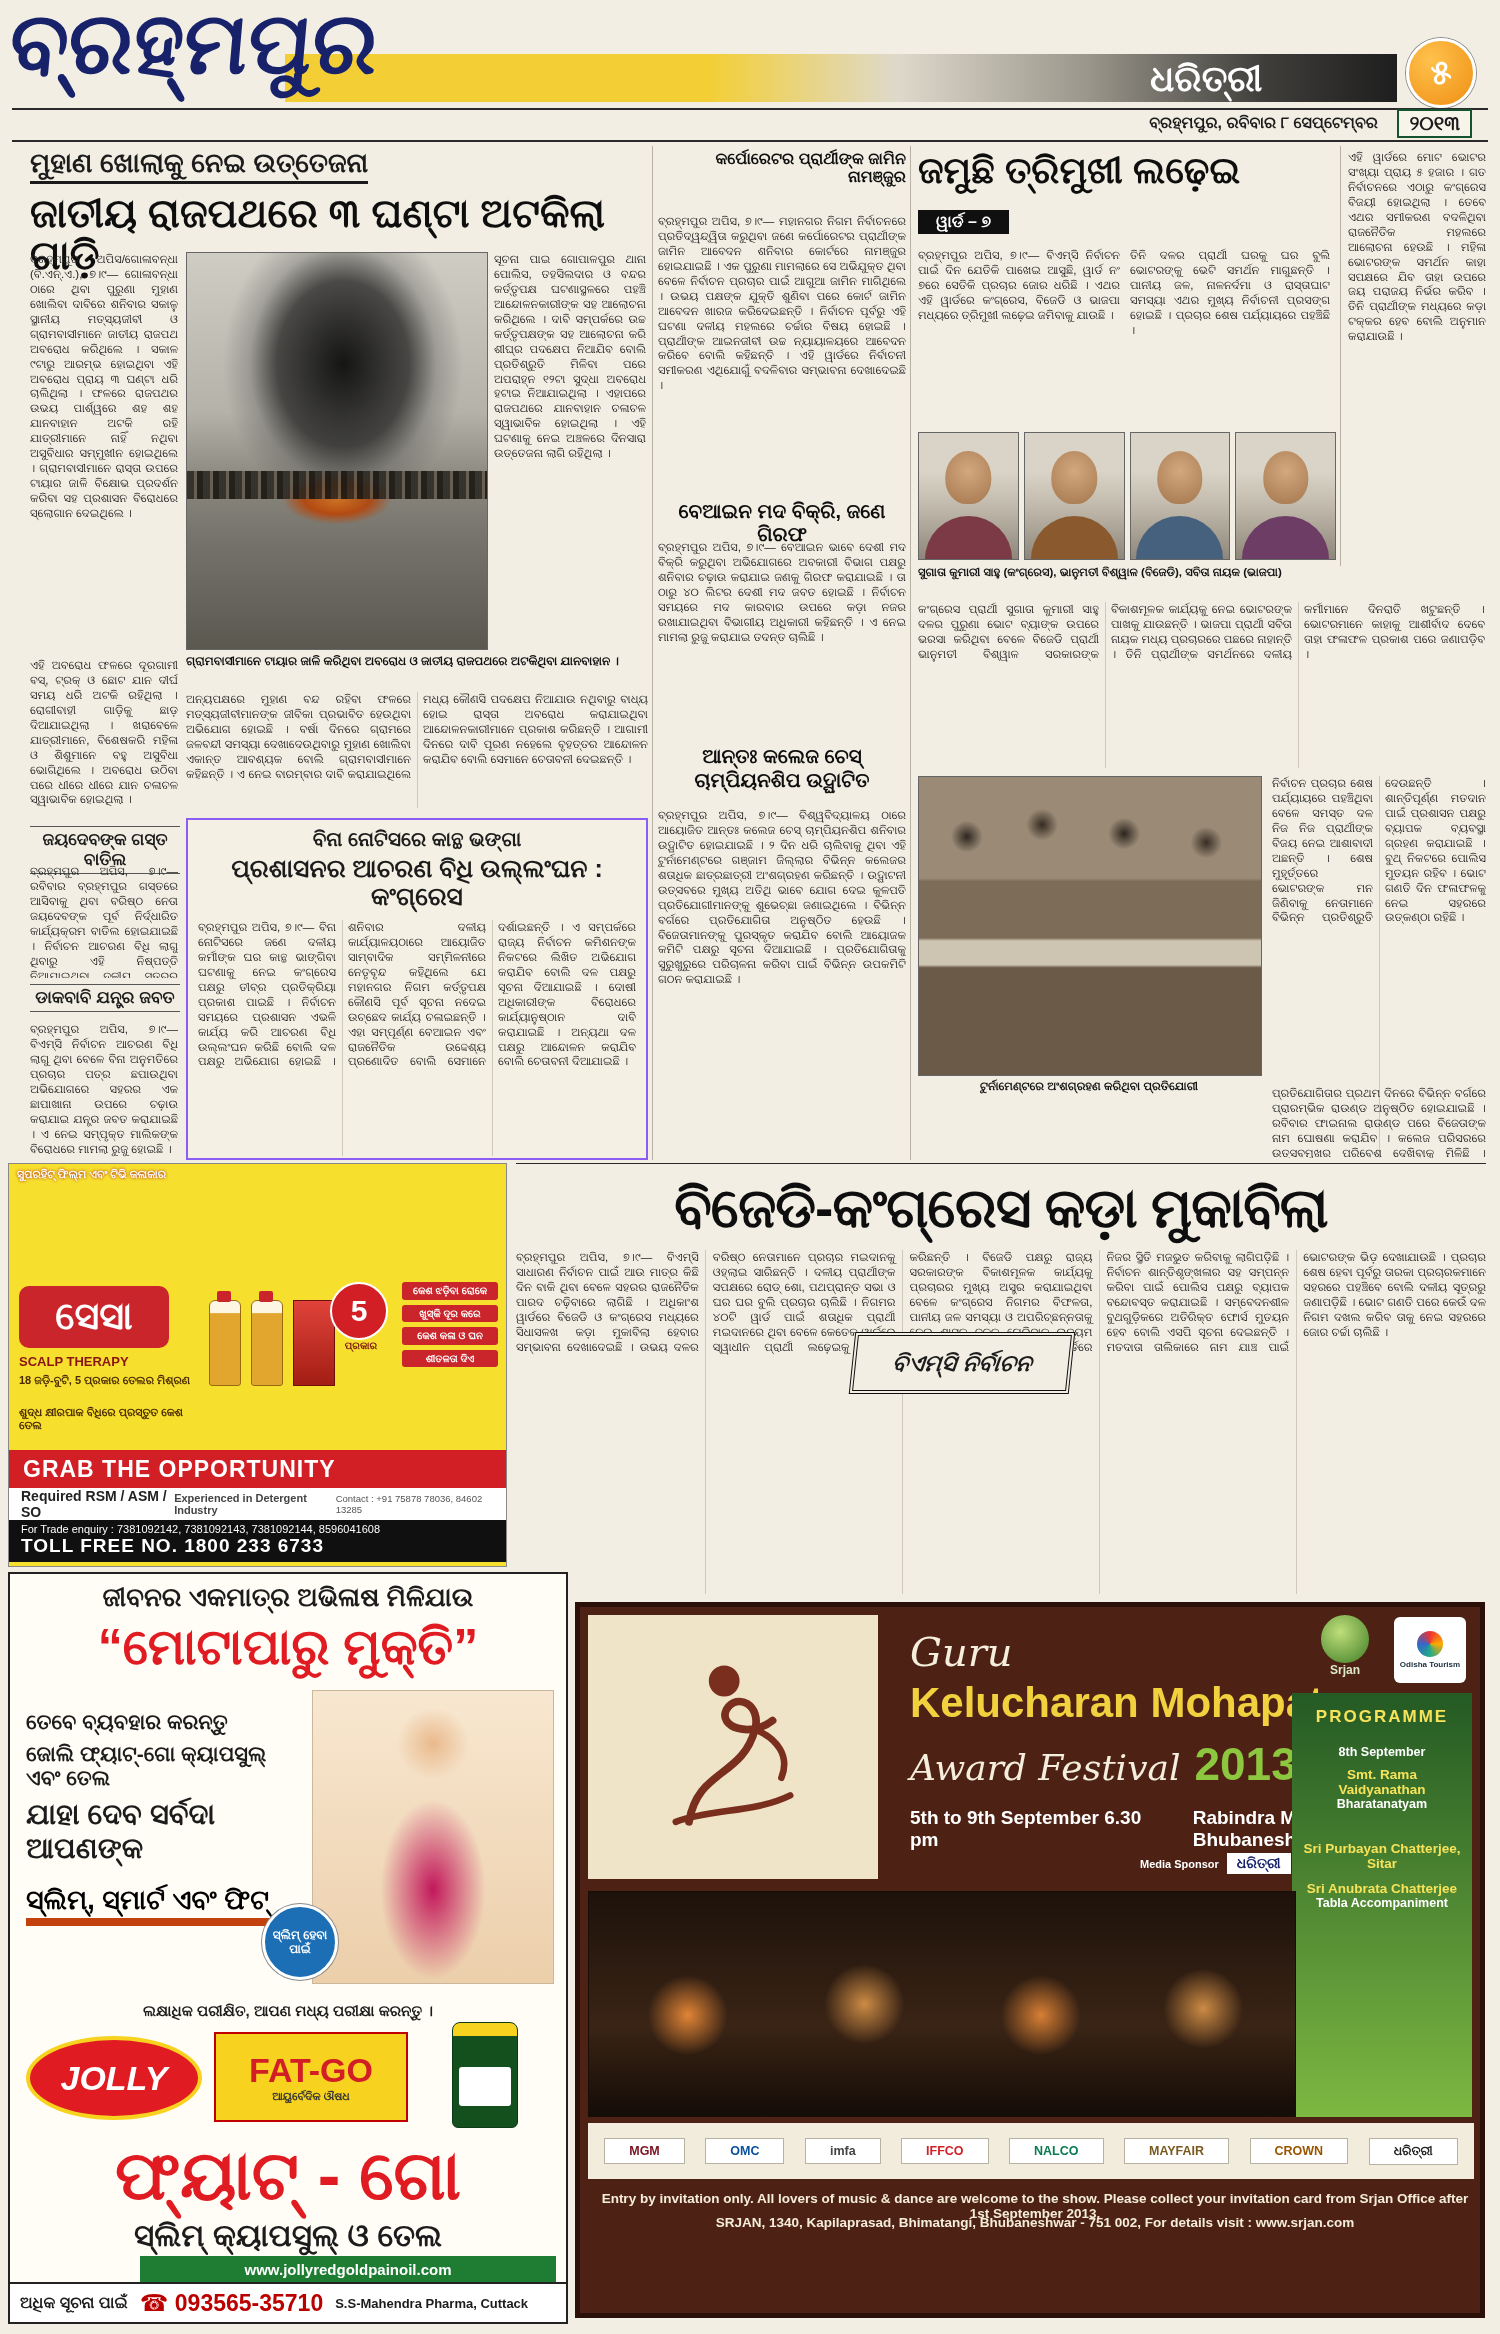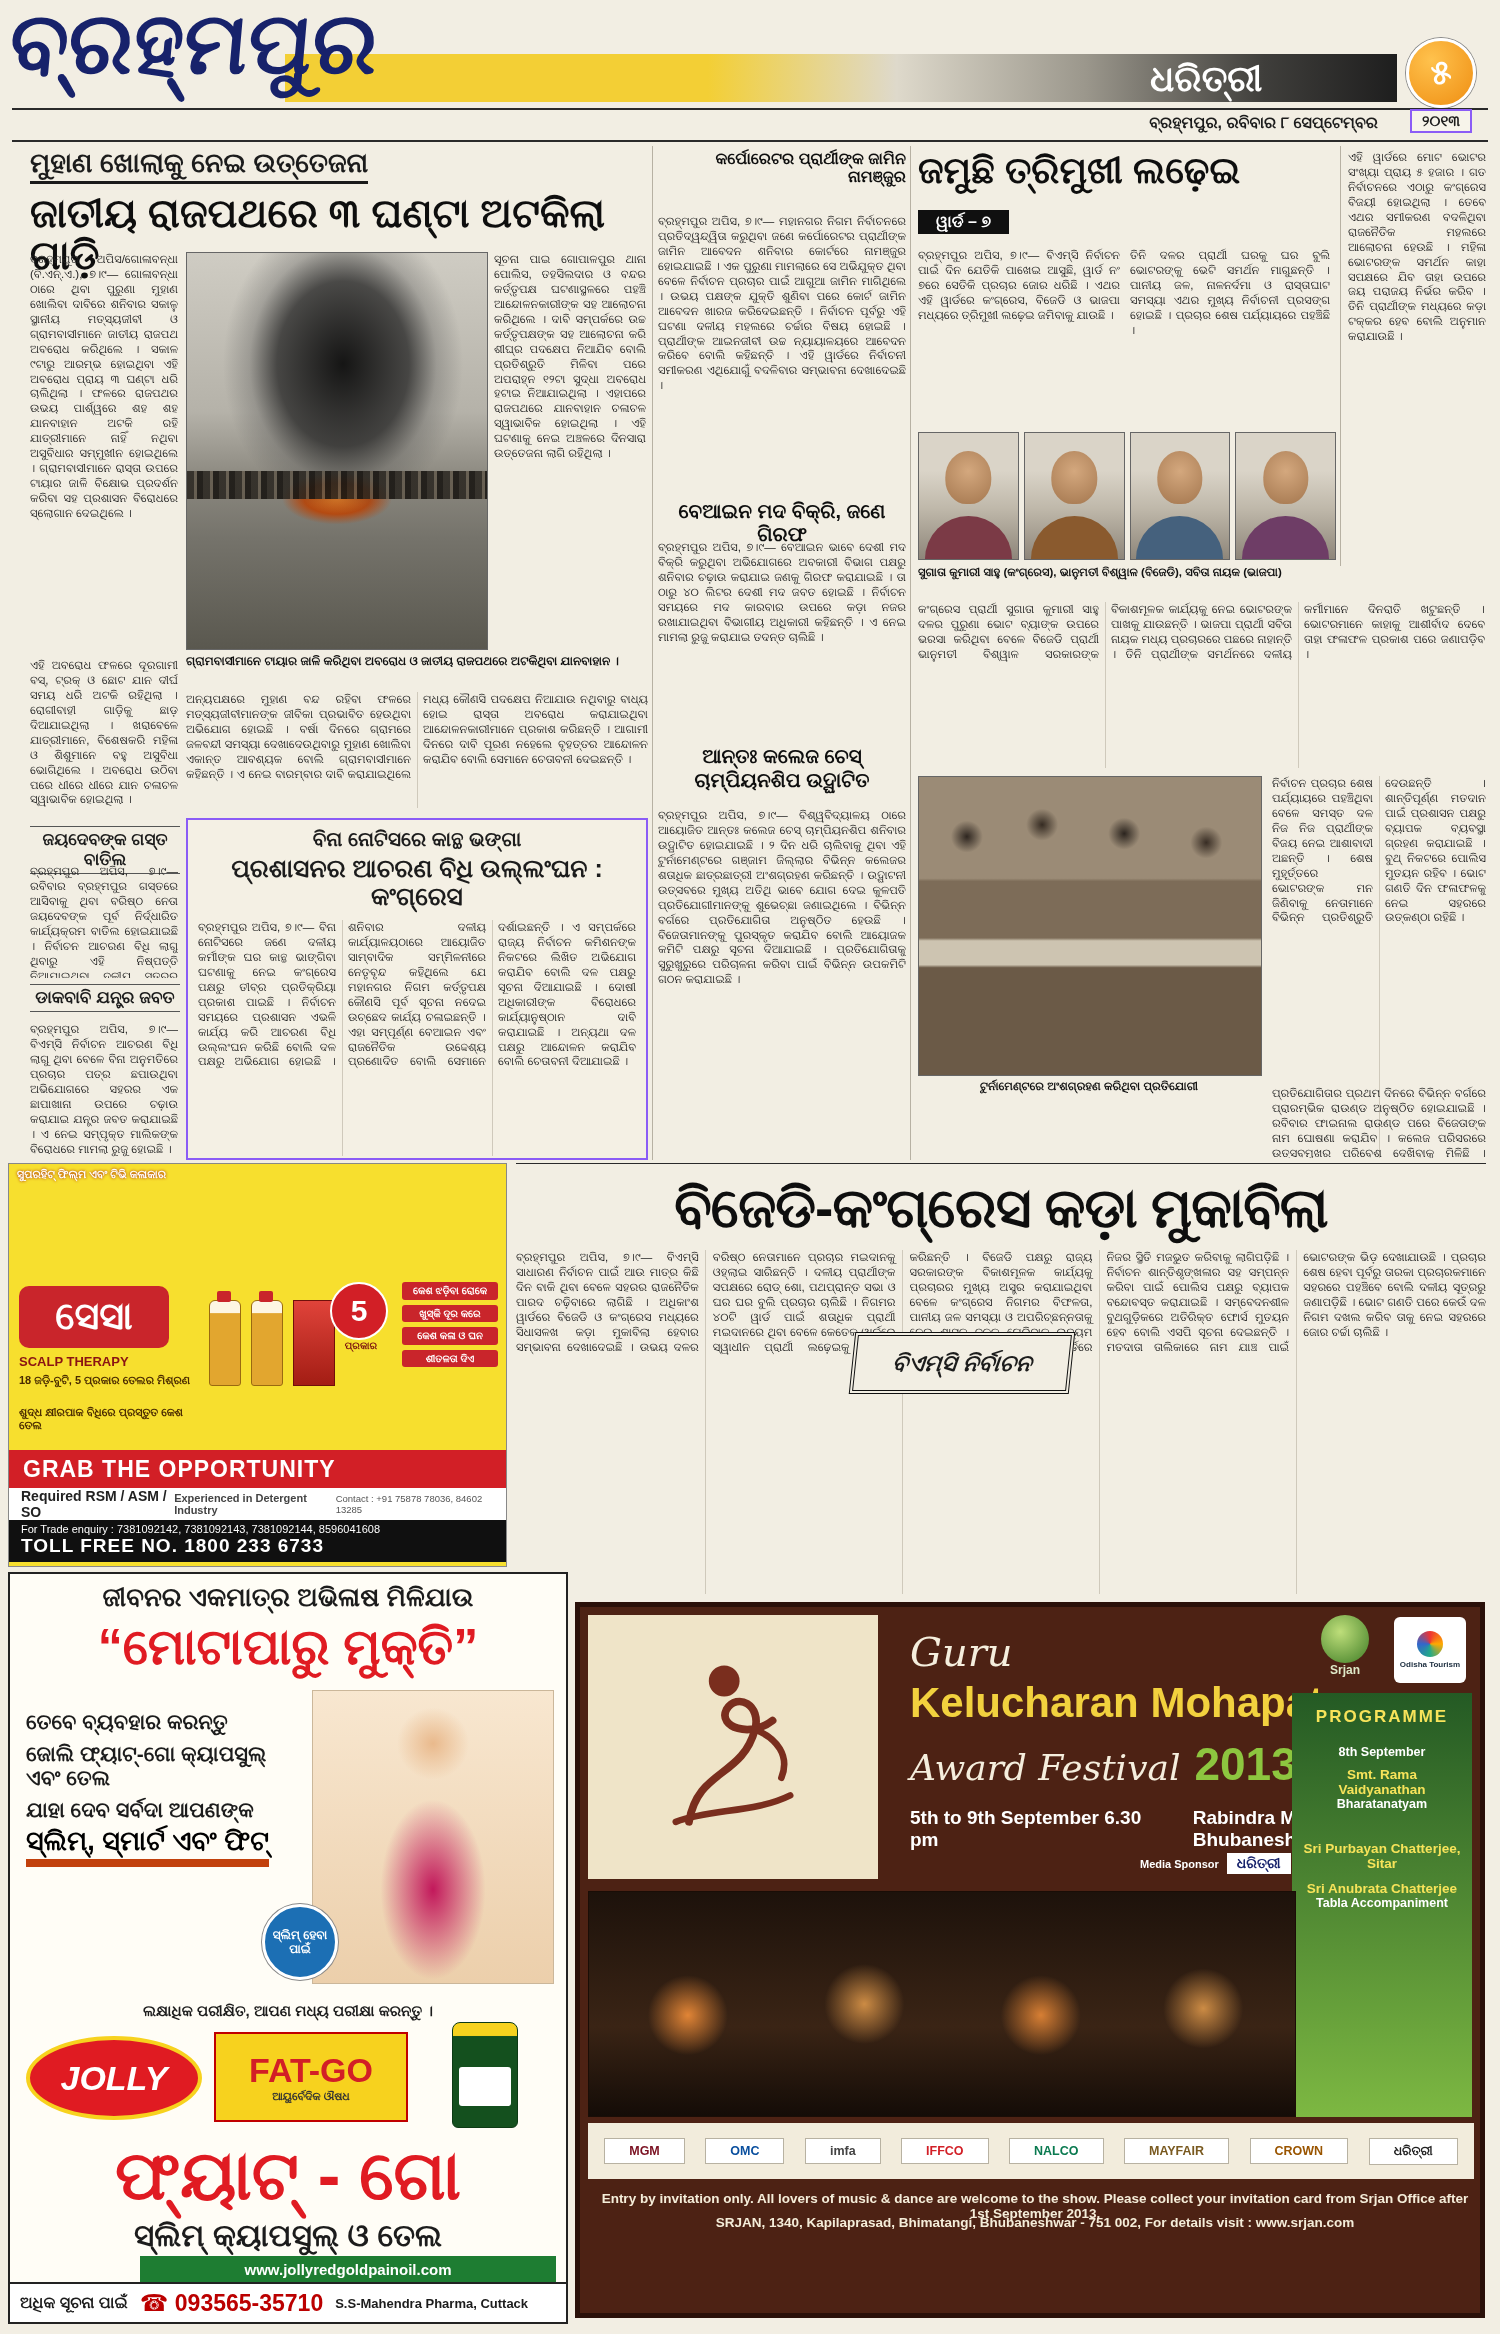--- a/index.html
+++ b/index.html
@@ -63,21 +63,21 @@
 </head>
 <body>
 
 <div class="abs" style="left:0;top:0;width:1500px;height:144px">
   <div class="abs" style="left:285px;top:54px;width:1112px;height:48px;background:linear-gradient(90deg,#f3cf35 0,#f3cf35 38%,#ded9cb 55%,#9b978c 72%,#3f3e3b 88%,#1e1e1e 100%)"></div>
   <div class="abs" style="left:10px;top:-8px;font-size:86px;font-weight:bold;color:#17226b;transform:skewX(-5deg);font-family:'DejaVu Serif','Liberation Serif',serif">ବ୍ରହ୍ମପୁର</div>
   <div class="abs" style="left:1150px;top:58px;font-size:36px;font-weight:bold;color:#ffffff">ଧରିତ୍ରୀ</div>
   <div class="abs" style="left:1406px;top:38px;width:64px;height:64px;border-radius:50%;background:radial-gradient(circle at 35% 30%,#ffc24d,#ef8e12);border:3px solid #fff;box-shadow:0 0 0 1px #8a8a8a;display:flex;align-items:center;justify-content:center;font-size:34px;font-weight:bold;color:#fff">୫</div>
   <div class="abs hrule" style="left:12px;top:108px;width:1476px"></div>
   <div class="abs" style="right:122px;top:114px;font-size:16px;font-weight:bold">ବ୍ରହ୍ମପୁର, ରବିବାର ୮ ସେପ୍ଟେମ୍ବର</div>
-  <div class="abs" style="right:28px;top:109px;border:2px solid #8b5cf6;padding:1px 10px;font-size:15px;font-weight:bold;background:#f7f4ea">୨୦୧୩</div>
+  <div class="abs" style="right:28px;top:109px;border:2px solid #14532d;padding:1px 10px;font-size:20px;font-weight:bold;background:#f7f4ea">୨୦୧୩</div>
   <div class="abs hrule" style="left:12px;top:140px;width:1476px"></div>
 </div>
 
 <div class="abs" style="left:30px;top:148px;border-bottom:3px solid #1a1a1a;padding-bottom:2px;font-size:27px;font-weight:800">ମୁହାଣ ଖୋଲାକୁ ନେଇ ଉତ୍ତେଜନା</div>
 <div class="abs hl" style="left:30px;top:192px;width:625px;font-size:40px;line-height:1.05">ଜାତୀୟ ରାଜପଥରେ ୩ ଘଣ୍ଟା ଅଟକିଲା ଗାଡ଼ି</div>
 <div class="abs t" style="left:30px;top:252px;width:148px;height:398px">ବ୍ରହ୍ମପୁର ଅପିସ/ଗୋଳାବନ୍ଧା (ବି.ଏନ୍.ଏ.), ୭।୯— ଗୋଳାବନ୍ଧା ଠାରେ ଥିବା ପୁରୁଣା ମୁହାଣ ଖୋଲିବା ଦାବିରେ ଶନିବାର ସକାଳୁ ସ୍ଥାନୀୟ ମତ୍ସ୍ୟଜୀବୀ ଓ ଗ୍ରାମବାସୀମାନେ ଜାତୀୟ ରାଜପଥ ଅବରୋଧ କରିଥିଲେ । ସକାଳ ୯ଟାରୁ ଆରମ୍ଭ ହୋଇଥିବା ଏହି ଅବରୋଧ ପ୍ରାୟ ୩ ଘଣ୍ଟା ଧରି ଚାଲିଥିଲା । ଫଳରେ ରାଜପଥର ଉଭୟ ପାର୍ଶ୍ୱରେ ଶହ ଶହ ଯାନବାହାନ ଅଟକି ରହି ଯାତ୍ରୀମାନେ ନାହିଁ ନଥିବା ଅସୁବିଧାର ସମ୍ମୁଖୀନ ହୋଇଥିଲେ । ଗ୍ରାମବାସୀମାନେ ରାସ୍ତା ଉପରେ ଟାୟାର ଜାଳି ବିକ୍ଷୋଭ ପ୍ରଦର୍ଶନ କରିବା ସହ ପ୍ରଶାସନ ବିରୋଧରେ ସ୍ଲୋଗାନ ଦେଇଥିଲେ ।</div>
 <div class="abs" style="left:186px;top:252px;width:300px;height:396px;border:1px solid #666">
   <div class="photo-protest" style="width:100%;height:100%"></div>
   <div class="abs" style="left:0;top:55%;width:100%;height:28px;background:repeating-linear-gradient(90deg,rgba(40,36,30,.85) 0 7px,rgba(95,86,72,.8) 7px 10px,rgba(25,22,18,.9) 10px 16px)"></div>
 </div>
@@ -164,21 +164,21 @@
     <div style="font-size:19px;font-weight:800;letter-spacing:1px">TOLL FREE NO. 1800 233 6733</div>
   </div>
 </div>
 
 <div class="abs" style="left:8px;top:1572px;width:556px;height:748px;border:2px solid #222;background:#fffdf6;overflow:hidden">
   <div style="position:absolute;left:0;top:8px;width:100%;text-align:center;font-size:26px;font-weight:800">ଜୀବନର ଏକମାତ୍ର ଅଭିଳାଷ ମିଳିଯାଉ</div>
   <div style="position:absolute;left:0;top:44px;width:100%;text-align:center;font-size:50px;font-weight:800;color:#e01b22">“ମୋଟାପାରୁ ମୁକ୍ତି”</div>
   <div style="position:absolute;left:16px;top:136px;width:280px">
     <div style="font-size:21px;font-weight:bold;margin-bottom:8px">ତେବେ ବ୍ୟବହାର କରନ୍ତୁ</div>
     <div style="font-size:21px;font-weight:bold;margin-bottom:8px">ଜୋଲି ଫ୍ୟାଟ୍-ଗୋ କ୍ୟାପସୁଲ୍ ଏବଂ ତେଲ</div>
-    <div style="font-size:21px;font-weight:bold;margin-bottom:4px">ଯାହା ଦେବ ସର୍ବଦା ଆପଣଙ୍କ</div>
+    <div style="font-size:29px;font-weight:bold;margin-bottom:19px">ଯାହା ଦେବ ସର୍ବଦା ଆପଣଙ୍କ</div>
     <div style="font-size:27px;font-weight:800;color:#000000;border-bottom:8px solid #c2410c;display:inline-block;padding-bottom:2px">ସ୍ଲିମ୍, ସ୍ମାର୍ଟ ଏବଂ ଫିଟ୍</div>
   </div>
   <div class="photo-model" style="position:absolute;right:12px;top:116px;width:240px;height:292px;border:1px solid #cbb79a"></div>
   <div style="position:absolute;left:252px;top:330px;width:76px;height:76px;border-radius:50%;background:#1c6fb4;color:#fff;display:flex;align-items:center;justify-content:center;text-align:center;font-size:12px;font-weight:bold;border:3px solid #fff;box-shadow:0 0 0 1px #888;padding:4px;box-sizing:border-box">ସ୍ଲିମ୍ ହେବା ପାଇଁ</div>
   <div style="position:absolute;left:0;top:428px;width:100%;text-align:center;font-size:15px;font-weight:bold">ଲକ୍ଷାଧିକ ପରୀକ୍ଷିତ, ଆପଣ ମଧ୍ୟ ପରୀକ୍ଷା କରନ୍ତୁ ।</div>
   <div style="position:absolute;left:16px;top:462px;width:168px;height:76px;background:#e01b22;border:4px solid #f7d21e;border-radius:50%;display:flex;align-items:center;justify-content:center;color:#fff;font-size:34px;font-weight:800;font-style:italic">JOLLY</div>
   <div style="position:absolute;left:204px;top:458px;width:190px;height:86px;background:#f7d21e;border:2px solid #c00000;display:flex;flex-direction:column;align-items:center;justify-content:center">
     <div style="color:#d21f26;font-size:34px;font-weight:800">FAT-GO</div>
     <div style="color:#333;font-size:11px;font-weight:bold">ଆୟୁର୍ବେଦିକ ଔଷଧ</div>
   </div>

